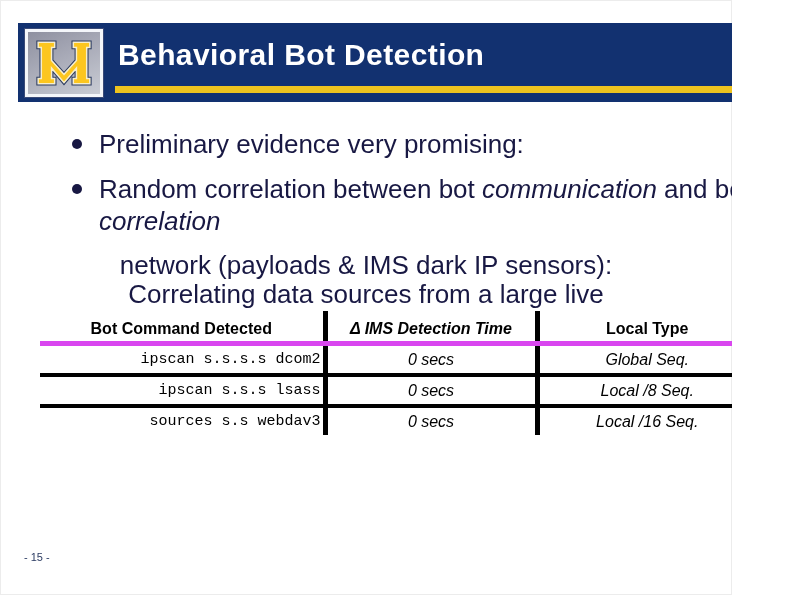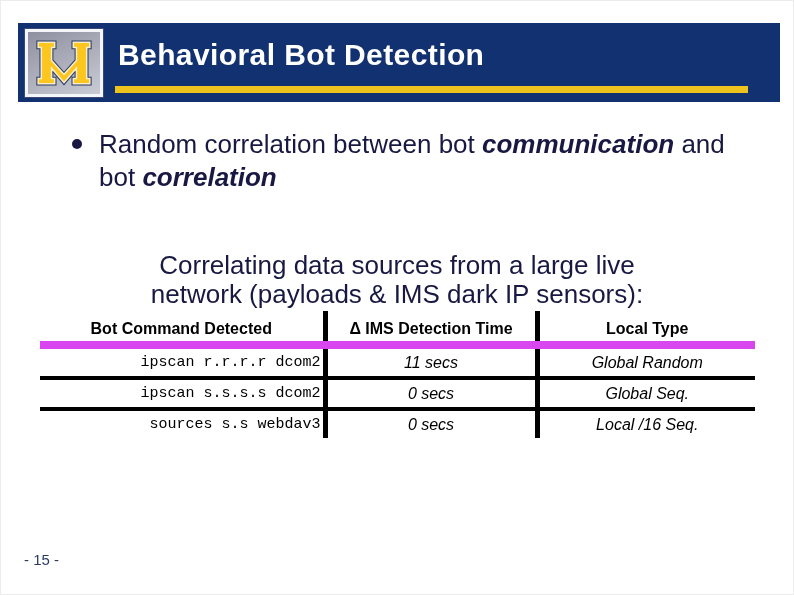--- a/index.html
+++ b/index.html
@@ -1,17 +1,17 @@
 <!DOCTYPE html>
 <html><head>
 <meta charset="utf-8">
 <style>
   html,body { margin:0; padding:0; background:#fff; }
   .slide {
-    position:relative; width:794px; height:595px; background:#ffffff;
+    position:relative; width:732px; height:595px; background:#ffffff;
     font-family:"Liberation Sans", sans-serif; overflow:hidden;
     box-shadow: inset 0 0 0 1px #ececec;
   }
 
   
   .header-bar {
     position:absolute; left:18px; top:23px; width:762px; height:79px;
     background:#123170;
   }
   .logo-box {
@@ -32,58 +32,58 @@
   }
 
   
   .bullets { position:absolute; left:72px; top:128px; width:690px; color:#181843; }
   .bullet { display:flex; margin-bottom:12px; font-size:26px; line-height:1.25; }
   .bullet-dot {
     flex:0 0 auto; width:10px; height:10px; border-radius:50%;
     background:#181843; margin:11px 17px 0 0;
   }
   .bullet-text { flex:1 1 auto; }
-  .emph { font-weight:bold; font-style:italic; }
+  .emph { font-weight:normal; font-style:italic; }
 
   
   .subtitle {
     position:absolute; left:0; top:251px; width:100%; text-align:center;
     font-size:26px; color:#181843; line-height:1.12;
   }
 
   
   table.data-table {
     position:absolute; left:40px; top:311px; width:715px;
     border-collapse:collapse; table-layout:fixed; color:#000;
   }
   .data-table col.c1 { width:285px; }
   .data-table col.c2 { width:212px; }
   .data-table col.c3 { width:218px; }
   .data-table th {
     font-size:16px; font-weight:bold; text-align:center; vertical-align:bottom;
-    padding:9px 2px 3px; border-bottom:8px solid #d946ef; white-space:nowrap;
+    padding:9px 2px 3px; border-bottom:5px solid #d946ef; white-space:nowrap;
   }
   .data-table td {
     height:25px; vertical-align:middle; padding:1px 2px;
     border-bottom:4px solid #000; white-space:nowrap;
   }
   .data-table tr:last-child td { border-bottom:none; }
   .data-table th.mid, .data-table td.mid {
-    border-left:5px solid #000; border-right:5px solid #000;
+    border-left:5px solid #000; border-right:5px solid #000;font-style:italic;
   }
   .cell-cmd {
     font-family:"Liberation Mono", monospace; font-size:15px;
     text-align:right; padding-right:10px;
   }
   .cell-italic { font-style:italic; font-size:16px; text-align:center; }
 
   
   .page-number {
     position:absolute; left:24px; top:551px;
-    font-size:15px; color:#2c3c63;
+    font-size:11px; color:#2c3c63;
   }
 </style>
 </head>
 <body>
 
 <div class="slide">
 
   <div class="header-bar">
     <div class="logo-box">
       <svg width="62" height="52" viewBox="0 0 120 100">
@@ -91,52 +91,56 @@
         <polygon points="10,10 42,10 42,20 36,20 36,45 60,72 84,45 84,20 78,20 78,10 110,10 110,20 104,20 104,80 110,80 110,90 78,90 78,80 84,80 84,60 60,88 36,60 36,80 42,80 42,90 10,90 10,80 16,80 16,20 10,20" fill="#fcc61f" stroke="#f6eecd" stroke-width="3" stroke-linejoin="miter"></polygon>
       </svg>
     </div>
     <div class="page-title">Behavioral Bot Detection</div>
     <div class="title-underline"></div>
   </div>
 
   <div class="bullets">
     <div class="bullet">
       <span class="bullet-dot"></span>
+      <span class="bullet-text">Preliminary evidence very promising:</span>
+    </div>
+    <div class="bullet">
+      <span class="bullet-dot"></span>
       <span class="bullet-text"><span>Random correlation between bot </span><span class="emph">communication</span><span> and bot </span><span class="emph">correlation</span></span>
     </div>
   </div>
 
   <div class="subtitle">
+    <div>network (payloads &amp; IMS dark IP sensors):</div>
     <div>Correlating data sources from a large live</div>
-    <div>network (payloads &amp; IMS dark IP sensors):</div>
   </div>
 
   <table class="data-table">
     <colgroup>
         <col class="c1">
         <col class="c2">
         <col class="c3">
       </colgroup>
     <thead>
       <tr>
         <th>Bot Command Detected</th>
         <th class="mid">Δ IMS Detection Time</th>
         <th>Local Type</th>
       </tr>
     </thead>
     <tbody>
       <tr>
-        <td class="cell-cmd">ipscan r.r.r.r dcom2</td>
-        <td class="mid cell-italic">11 secs</td>
-        <td class="cell-italic">Global Random</td>
-      </tr>
-      <tr>
         <td class="cell-cmd">ipscan s.s.s.s dcom2</td>
         <td class="mid cell-italic">0 secs</td>
         <td class="cell-italic">Global Seq.</td>
+      </tr>
+      <tr>
+        <td class="cell-cmd">ipscan s.s.s lsass</td>
+        <td class="mid cell-italic">0 secs</td>
+        <td class="cell-italic">Local /8 Seq.</td>
       </tr>
       <tr>
         <td class="cell-cmd">sources s.s webdav3</td>
         <td class="mid cell-italic">0 secs</td>
         <td class="cell-italic">Local /16 Seq.</td>
       </tr>
     </tbody>
   </table>
 
   <div class="page-number">- 15 -</div>

